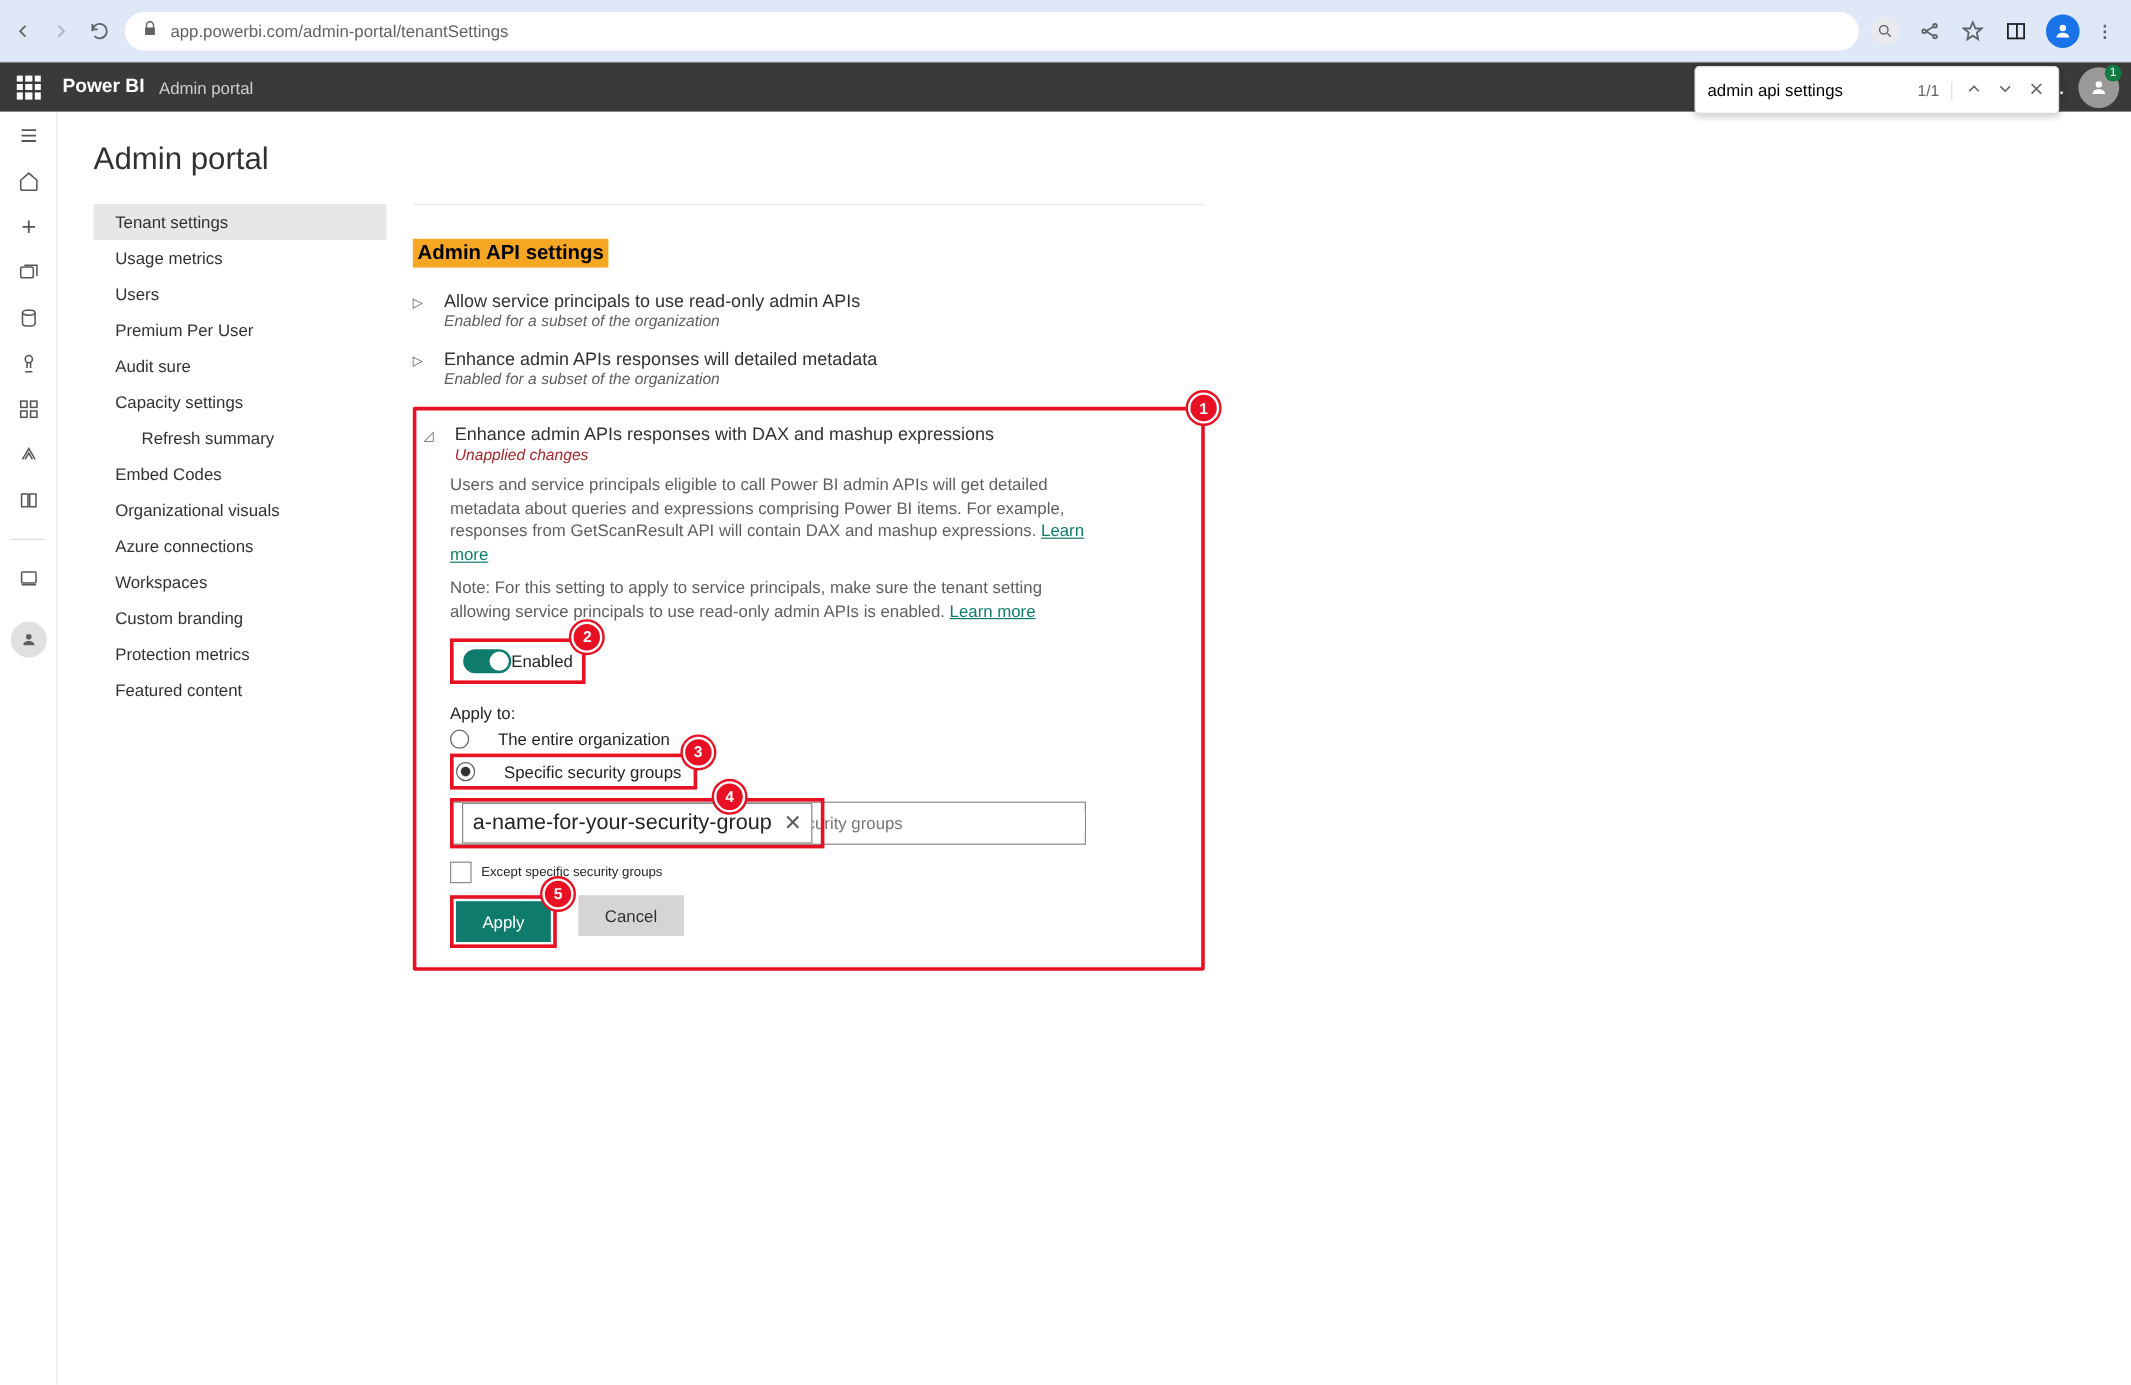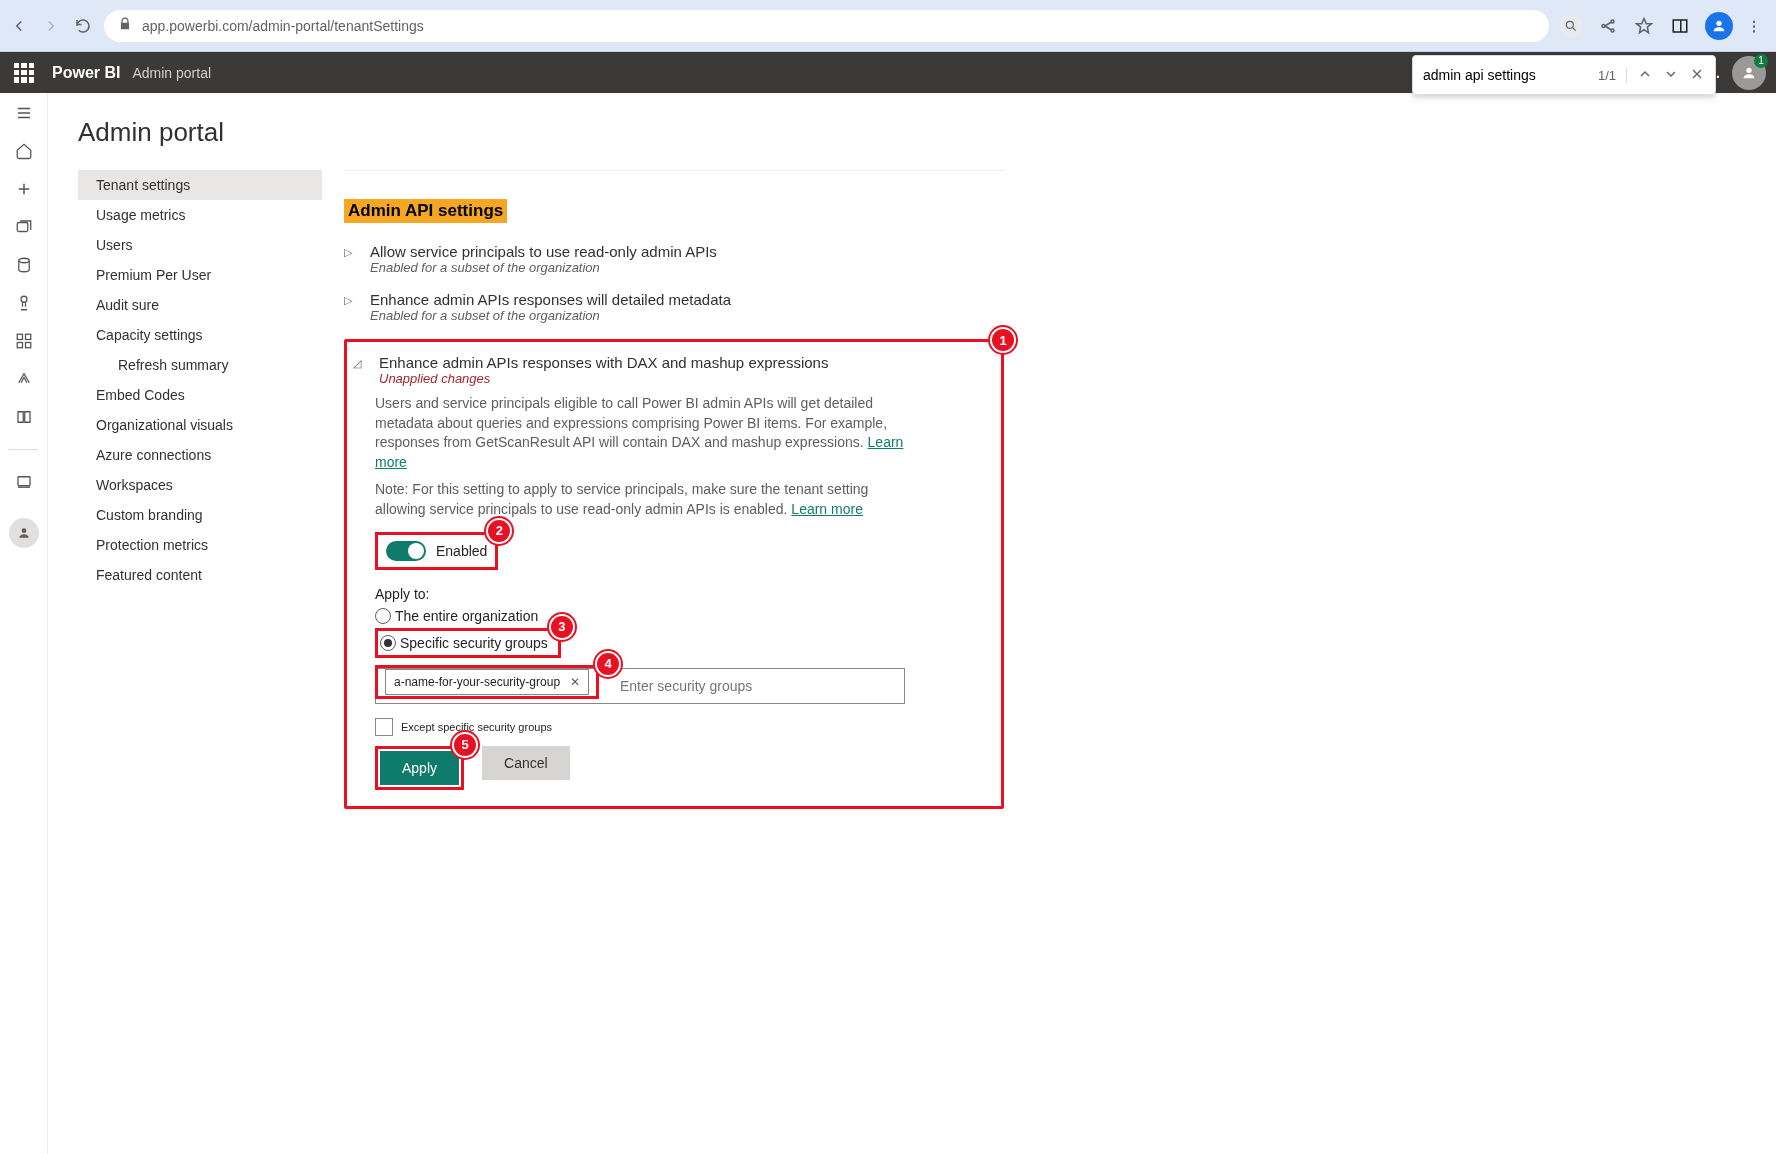--- a/index.html
+++ b/index.html
@@ -58,32 +58,32 @@
   .setting-sub { color:#605e5c; font-style:italic; font-size:13px; }
   .setting-sub.warn { color:#a4262c; }
 
   .expanded-box { border:3px solid #e81123; border-radius:2px; padding:12px 12px 16px 6px; position:relative; }
   .callout { position:absolute; width:26px; height:26px; border-radius:50%; background:#e81123; color:#fff; font-weight:700; font-size:13px; display:flex; align-items:center; justify-content:center; border:2px solid #fff; box-shadow:0 0 0 2px #e81123; z-index:5; }
   .c1 { top:-15px; right:-15px; }
 
   .body-text { color:#605e5c; font-size:14px; line-height:1.4; margin:8px 0 8px 22px; max-width:540px; }
   .body-text a { color:#0f7b6c; text-decoration:underline; cursor:pointer; }
 
-  .toggle-wrap { display:flex; align-items:center; gap:10px; padding:4px 6px; }
+  .toggle-wrap { display:flex; align-items:center; padding:4px 6px; }
   .toggle { width:40px; height:20px; border-radius:10px; background:#0f7b6c; position:relative; cursor:pointer; }
   .toggle .knob { position:absolute; right:2px; top:2px; width:16px; height:16px; border-radius:50%; background:#fff; }
   .toggle-label { font-size:14px; }
 
   .apply-label { margin:16px 0 6px 22px; font-size:14px; }
-  .radio-row { display:flex; align-items:center; gap:4px; margin:4px 0 4px 22px; font-size:14px; }
+  .radio-row { display:flex; align-items:center; gap:24px; margin:4px 0 4px 22px; font-size:14px; }
   .radio { width:16px; height:16px; border:1.5px solid #605e5c; border-radius:50%; display:inline-flex; align-items:center; justify-content:center; cursor:pointer; }
   .radio .dot { width:8px; height:8px; border-radius:50%; background:#323130; }
 
   .tag-input { display:flex; align-items:center; border:1px solid #8a8886; height:36px; width:530px; margin:10px 0 4px 22px; }
-  .tag { border:1px solid #8a8886; padding:5px 8px; margin:0 6px 0 6px; font-size:12px; display:flex; align-items:center; gap:10px; background:#fff; }
+  .tag { border:1px solid #8a8886; padding:5px 8px; margin:0 6px 0 6px; font-size:18px; display:flex; align-items:center; gap:10px; background:#fff; }
   .tag .x { cursor:pointer; color:#605e5c; }
   .tag-placeholder { flex:1; border:none; outline:none; font-size:14px; color:#605e5c; padding-left:6px; }
 
   .checkbox-row { display:flex; align-items:center; gap:8px; margin:14px 0 10px 22px; font-size:11px; }
   .chkbox { width:18px; height:18px; border:1.5px solid #8a8886; cursor:pointer; }
 
   .btn-row { display:flex; gap:18px; margin:10px 0 0 22px; }
   .btn { height:34px; padding:0 22px; border:none; font-size:14px; cursor:pointer; }
   .btn.primary { background:#0f7b6c; color:#fff; }
   .btn.secondary { background:#d6d5d4; color:#323130; }

